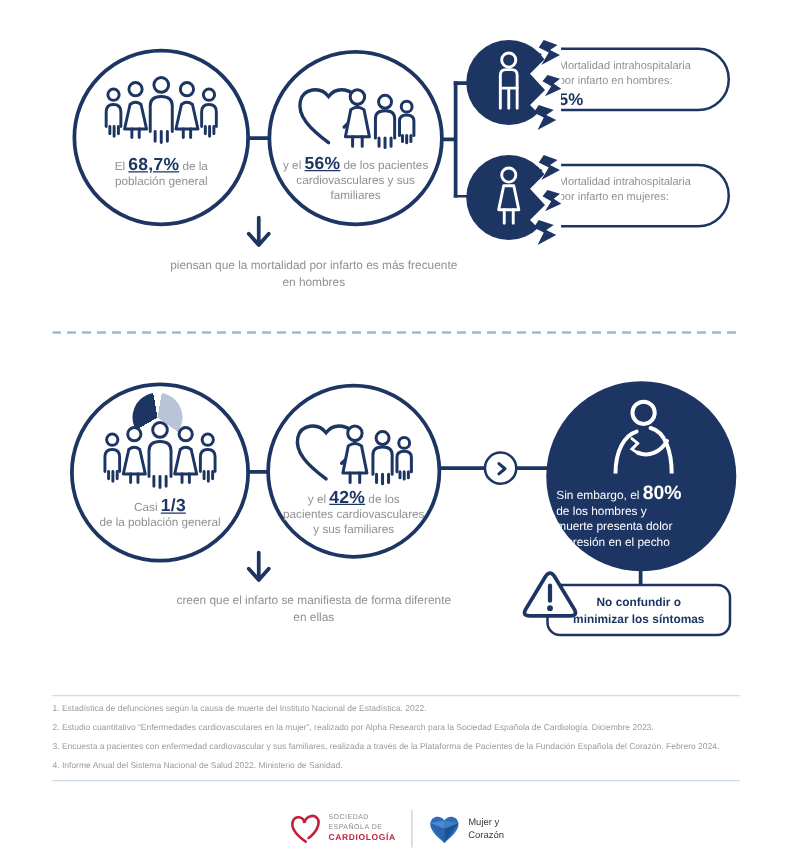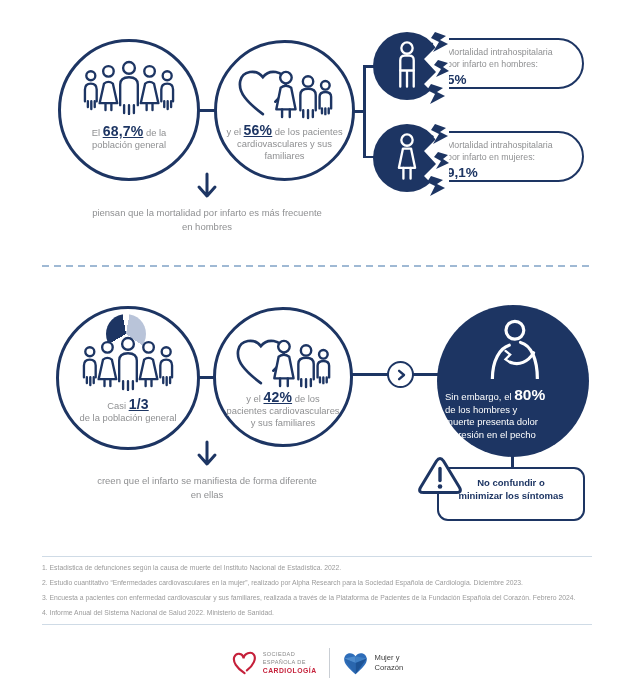--- a/index.html
+++ b/index.html
@@ -12,21 +12,21 @@
   .hline{position:absolute;height:2.5px;background:var(--navy);}
   .vline{position:absolute;width:2.5px;background:var(--navy);}
   .icon{position:absolute;}
   .cap{position:absolute;left:0;right:0;text-align:center;color:#8f9092;
        font-size:9.4px;line-height:1.3;}
   .cap .big{color:var(--navy);font-weight:bold;font-size:14px;line-height:1;letter-spacing:.2px;text-decoration:underline;}
   .pill{position:absolute;box-sizing:border-box;border:2.5px solid var(--navy);
         border-radius:26px;background:#fff;text-align:left;color:#8f9092;
         font-size:8.8px;line-height:1.32;padding-top:7px;padding-left:24px;z-index:1;}
   .pill .big{display:block;color:var(--navy);font-weight:bold;font-size:13.5px;margin-top:1px;}
-  .concl{position:absolute;text-align:center;color:#8f9092;font-size:9.5px;line-height:1.45;}
+  .concl{position:absolute;text-align:center;color:#8f9092;font-size:9.5px;line-height:1.45;margin-left:44px;}
   .dash{position:absolute;height:2px;
         background:repeating-linear-gradient(90deg,#9fb9d4 0 7px,transparent 7px 12px);}
   .rule{position:absolute;height:1px;background:#cfdbe6;}
   .fn{position:absolute;color:#9b9b9b;font-size:6.8px;white-space:nowrap;}
   .pie{position:absolute;border-radius:50%;z-index:1;
        background:conic-gradient(from 0deg,#fff 0deg 10deg,#b9c4d9 10deg 125deg,
                   #fff 125deg 240deg,var(--navy) 240deg 350deg,#fff 350deg 360deg);}
   .hl{position:absolute;left:8px;right:8px;text-align:left;color:#fff;
       font-size:9.5px;line-height:1.32;}
   .hl .big{font-size:15.5px;font-weight:bold;line-height:1;}
@@ -184,21 +184,20 @@
         <use href="#sym-man"></use>
       </svg>
   </div>
   <svg class="icon z3" style="left:417px;top:26px" width="32" height="84">
       <use href="#sym-burst"></use>
     </svg>
 
   <div class="pill" style="left:421px;top:131px;width:163px;height:51px">
     <div>Mortalidad intrahospitalaria</div>
     <div>por infarto en mujeres:</div>
-    <span class="big">9,1%</span>
   </div>
   <div class="navy-circle z2" style="left:373px;top:124px;width:68px;height:68px">
     <svg class="icon" style="left:16px;top:8px" width="36" height="52">
         <use href="#sym-woman"></use>
       </svg>
   </div>
   <svg class="icon z3" style="left:417px;top:118px" width="32" height="84">
       <use href="#sym-burst"></use>
     </svg>
 
@@ -247,21 +246,21 @@
       </svg>
     <div class="hl" style="top:82px">
       <div><span>Sin embargo, el </span><span class="big">80%</span></div>
       <div>de los hombres y</div>
       <div>muerte presenta dolor</div>
       <div>o presión en el pecho</div>
     </div>
   </div>
 
   <div class="vline" style="left:511px;top:455px;height:14px"></div>
-  <div class="warnbox" style="left:437px;top:467px;width:148px;height:54px">
+  <div class="warnbox" style="left:437px;top:467px;width:148px;height:42px">
     <div>No confundir o</div>
     <div>minimizar los síntomas</div>
   </div>
   <svg class="icon z3" style="left:417px;top:455px" width="46" height="42">
       <use href="#sym-warning"></use>
     </svg>
 
   <svg class="icon" style="left:196px;top:440px" width="22" height="30">
     <path d="M11,2 V22 M3,15 L11,24 L19,15" fill="none" stroke="#1d3563" stroke-width="3" stroke-linecap="round" stroke-linejoin="round"></path>
   </svg>

